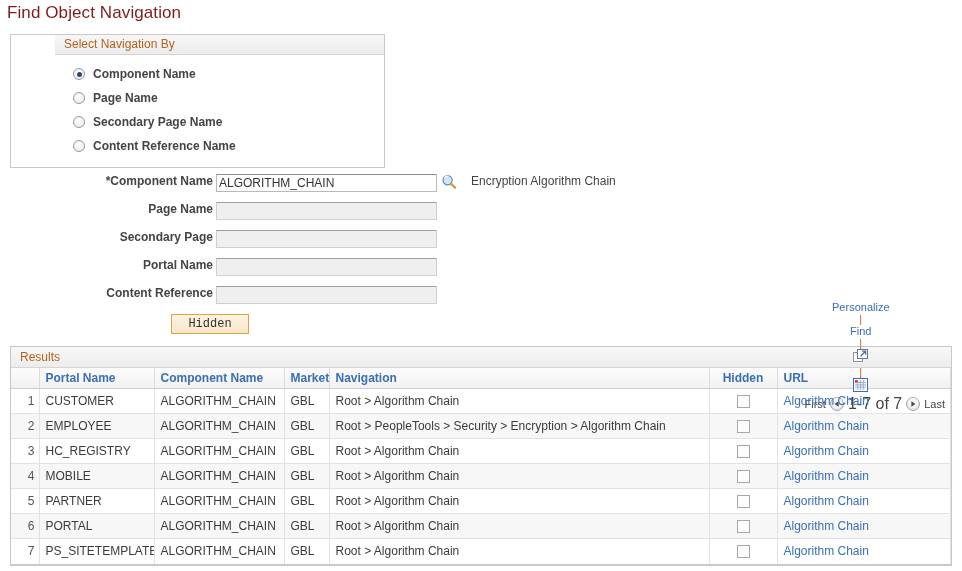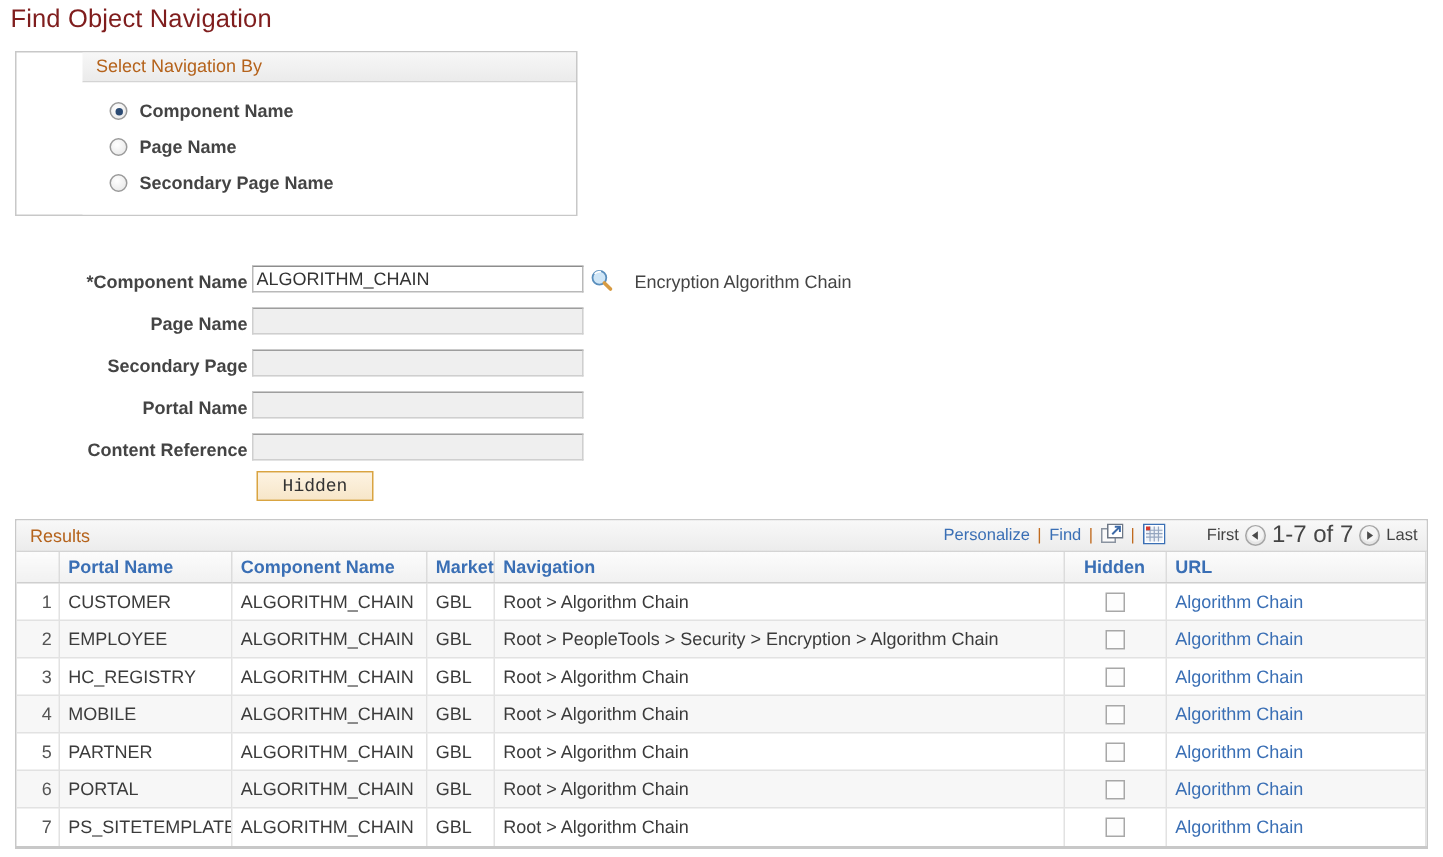--- a/index.html
+++ b/index.html
@@ -92,23 +92,24 @@
 
   
   .form {
     position: absolute;
     left: 0;
     top: 174px;
     width: 962px;
   }
   .form-row {
     display: flex;
-    align-items: flex-end;
+    align-items: flex-start;
     height: 21px;
     margin-bottom: 7px;
+    padding-left: 48px;
   }
   .form-label {
     width: 168px;
     text-align: right;
     padding-right: 3px;
     font-size: 12px;
     font-weight: bold;
     color: #444444;
     white-space: nowrap;
     box-sizing: border-box;
@@ -189,20 +190,21 @@
     color: #b5631c;
     font-size: 12px;
     white-space: nowrap;
     flex: none;
   }
   .results-tools {
     margin-left: auto;
     display: flex;
     align-items: center;
     white-space: nowrap;
+    flex-direction: column;
   }
   .tool-link {
     color: #3a6fb5;
     font-size: 11px;
     text-decoration: none;
     cursor: pointer;
   }
   .tool-sep {
     color: #c06a1e;
     margin: 0 5px;
@@ -310,20 +312,24 @@
         <span class="radio checked"></span>
         <span class="radio-label">Component Name</span>
       </div>
       <div class="radio-row">
         <span class="radio"></span>
         <span class="radio-label">Page Name</span>
       </div>
       <div class="radio-row">
         <span class="radio"></span>
         <span class="radio-label">Secondary Page Name</span>
+      </div>
+      <div class="radio-row">
+        <span class="radio"></span>
+        <span class="radio-label">Content Reference Name</span>
       </div>
     </div>
 </div>
 
 <div class="form">
   <div id="form-rows">
       <div class="form-row">
         <div class="form-label">*Component Name</div>
         <input type="text" class="form-input" value="ALGORITHM_CHAIN" style="">
         <svg class="lookup-icon" viewBox="0 0 16 16">

